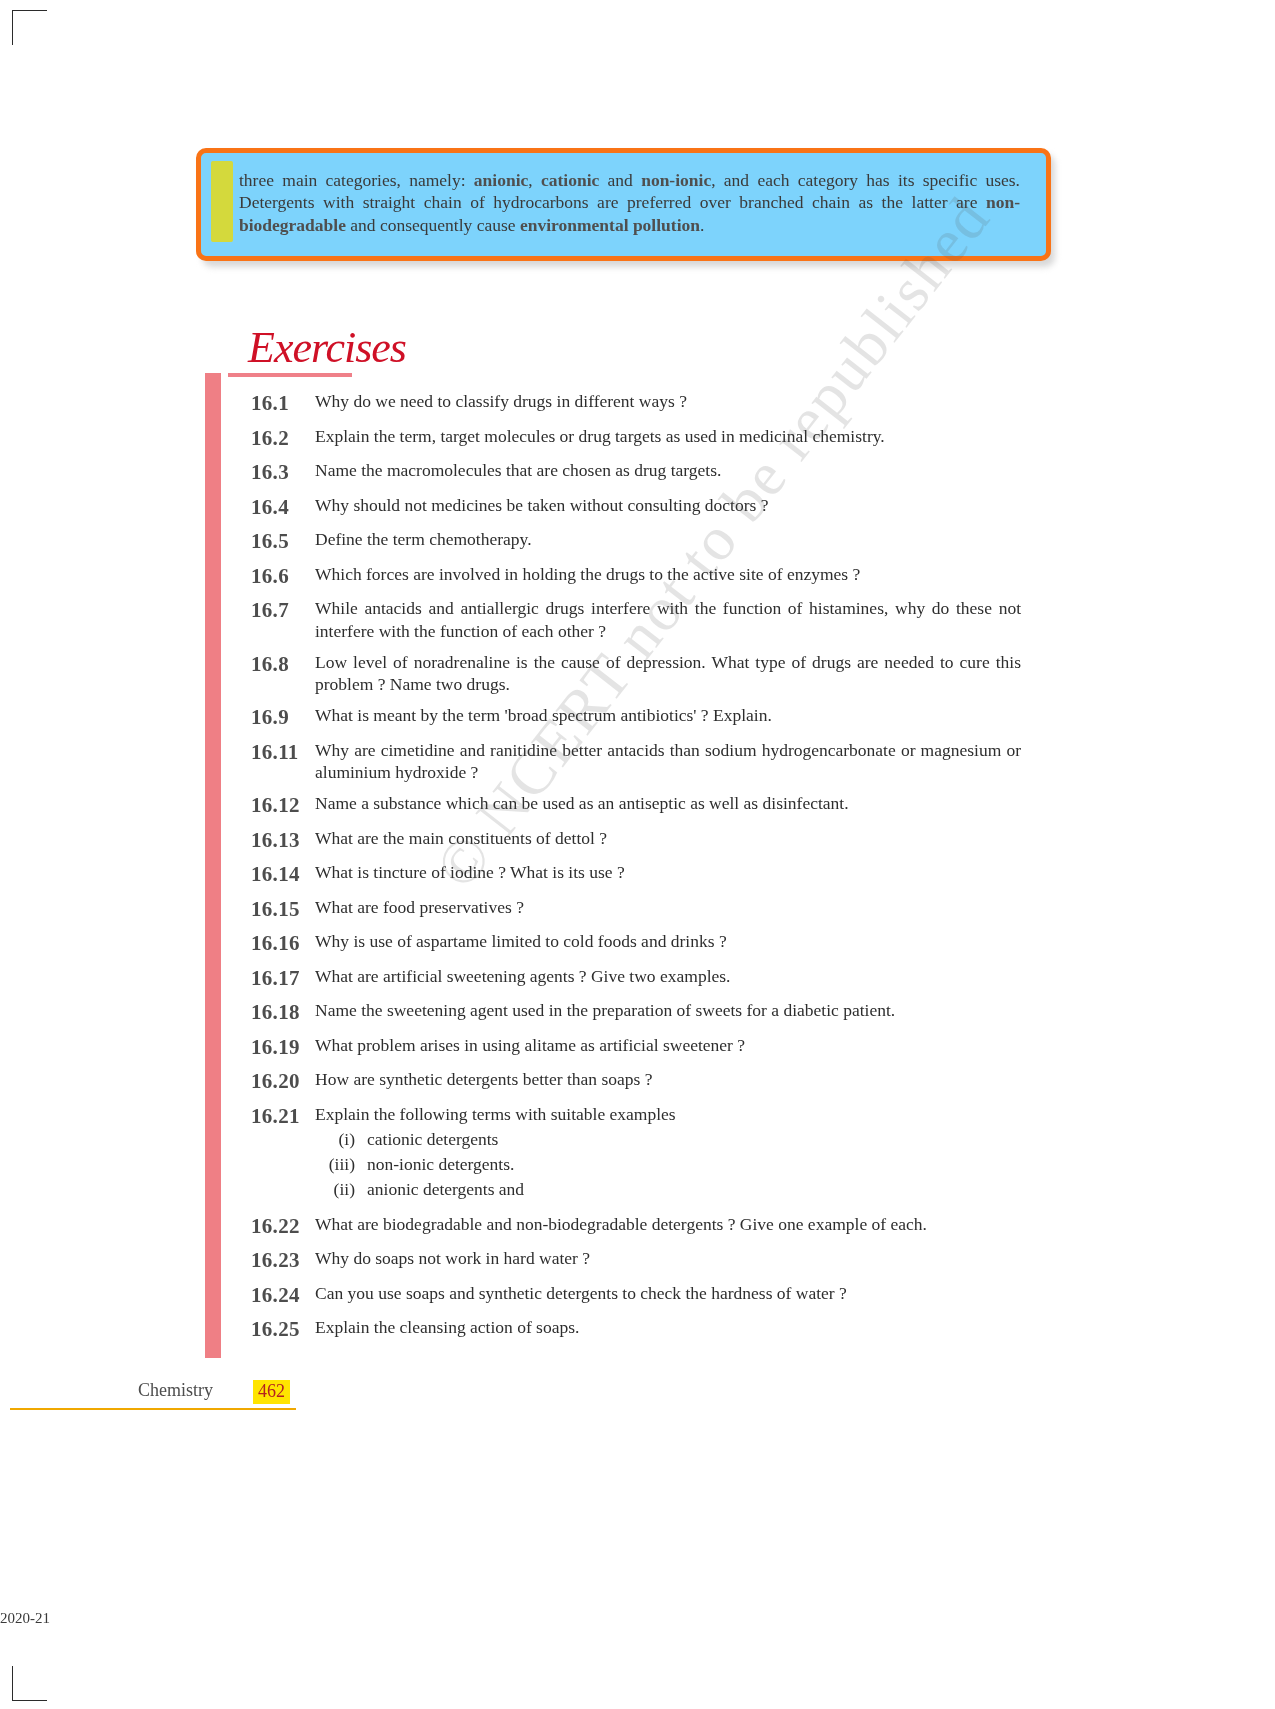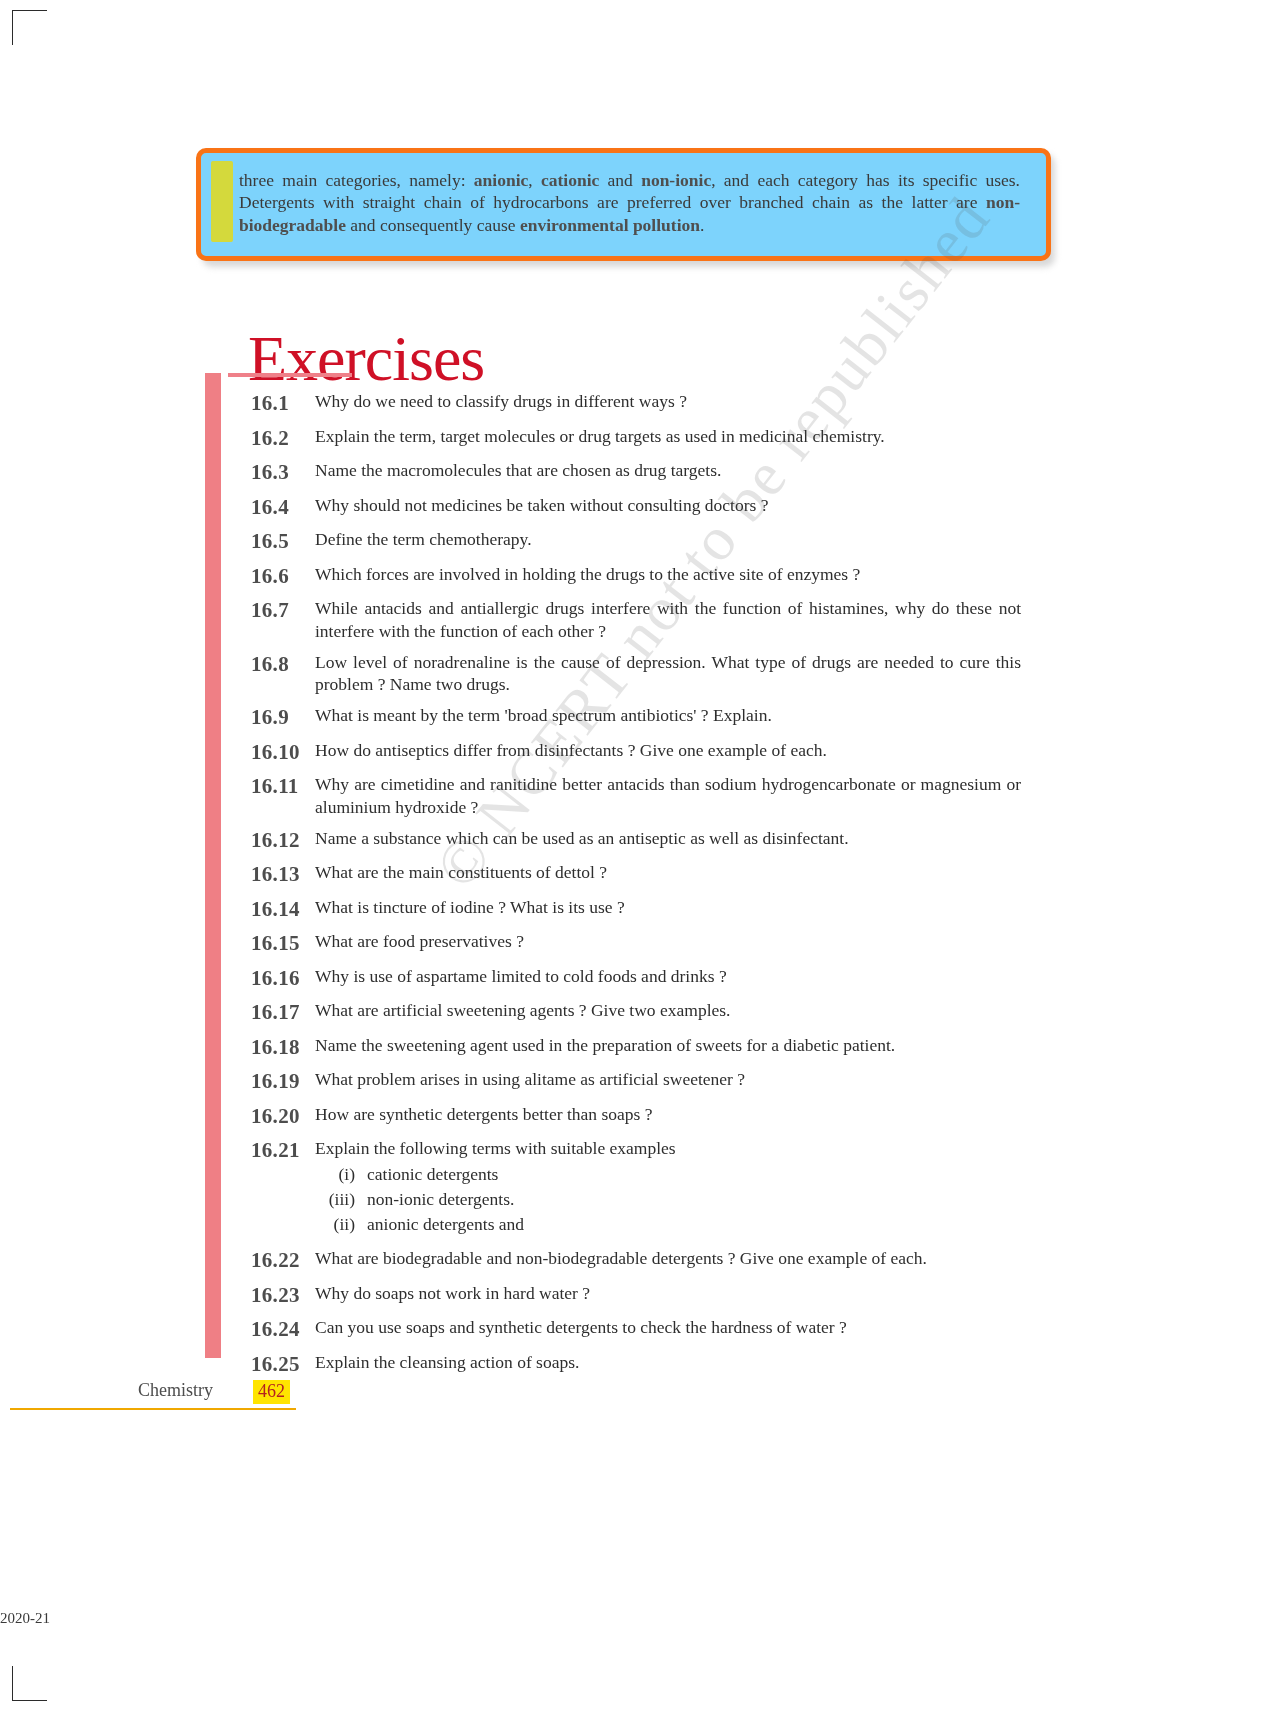--- a/index.html
+++ b/index.html
@@ -92,21 +92,22 @@
     font-weight: bold;
     color: #4f4f4f;
   }
 
   
   .ex-heading {
     position: absolute;
     left: 248px;
     top: 322px;
     font-family: "Liberation Serif", "DejaVu Serif", serif;
-    font-size: 64px;
+    font-style: italic;
+    font-size: 44px;
     color: #cf1026;
     letter-spacing: -1px;
     z-index: 3;
   }
   .ex-rule {
     position: absolute;
     left: 228px;
     top: 373px;
     width: 124px;
     height: 4px;
@@ -291,26 +292,20 @@
     <div class="ex-item">
       <div class="ex-num">16.8</div>
       <div style="flex: 1 1 auto;">
         <div class="ex-text">Low level of noradrenaline is the cause of depression. What type of drugs are  needed  to  cure  this  problem  ?  Name  two  drugs.</div>
       </div>
     </div>
     <div class="ex-item">
       <div class="ex-num">16.9</div>
       <div style="flex: 1 1 auto;">
         <div class="ex-text">What  is  meant  by  the  term    'broad  spectrum  antibiotics'  ?  Explain.</div>
-      </div>
-    </div>
-    <div class="ex-item">
-      <div class="ex-num">16.10</div>
-      <div style="flex: 1 1 auto;">
-        <div class="ex-text">How  do  antiseptics  differ  from  disinfectants  ?  Give  one  example  of  each.</div>
       </div>
     </div>
     <div class="ex-item">
       <div class="ex-num">16.11</div>
       <div style="flex: 1 1 auto;">
         <div class="ex-text">Why   are   cimetidine   and   ranitidine   better   antacids   than   sodium hydrogencarbonate  or  magnesium  or  aluminium  hydroxide  ?</div>
       </div>
     </div>
     <div class="ex-item">
       <div class="ex-num">16.12</div>

